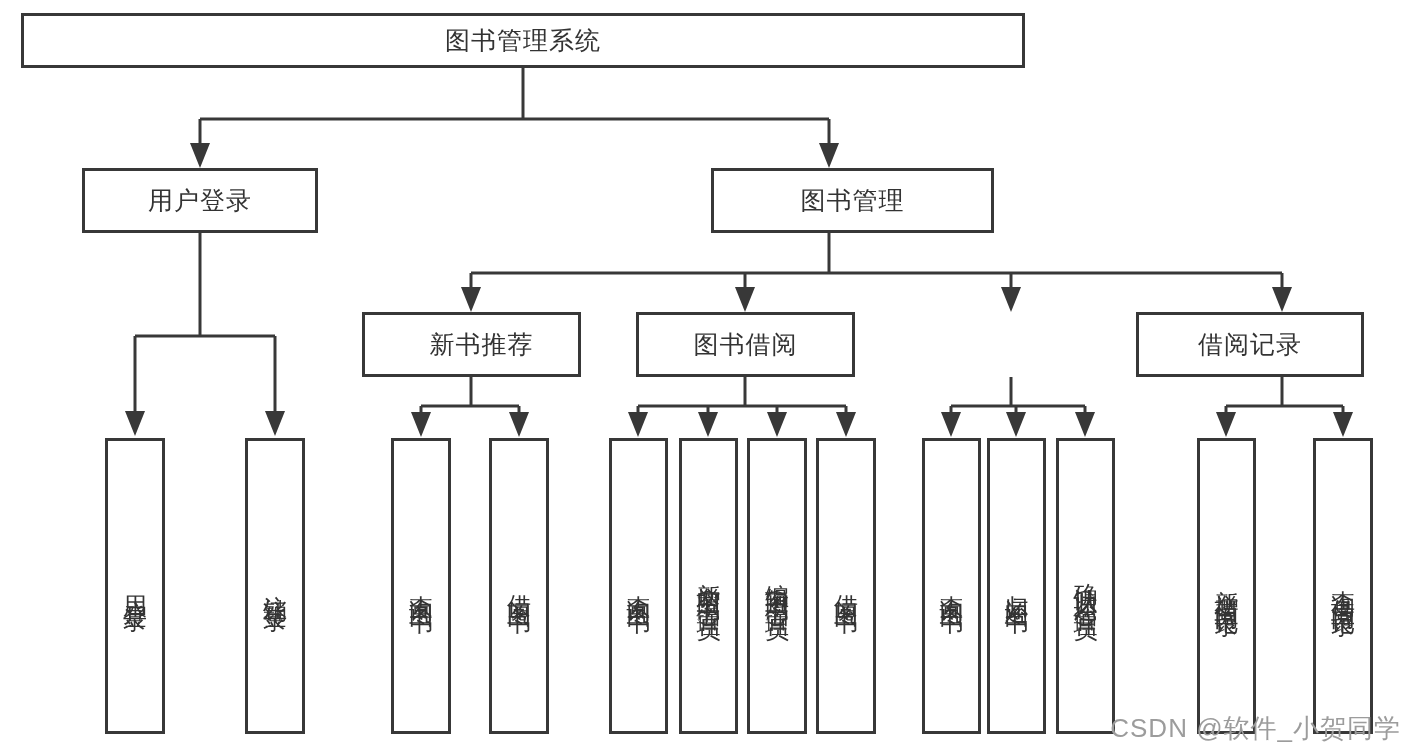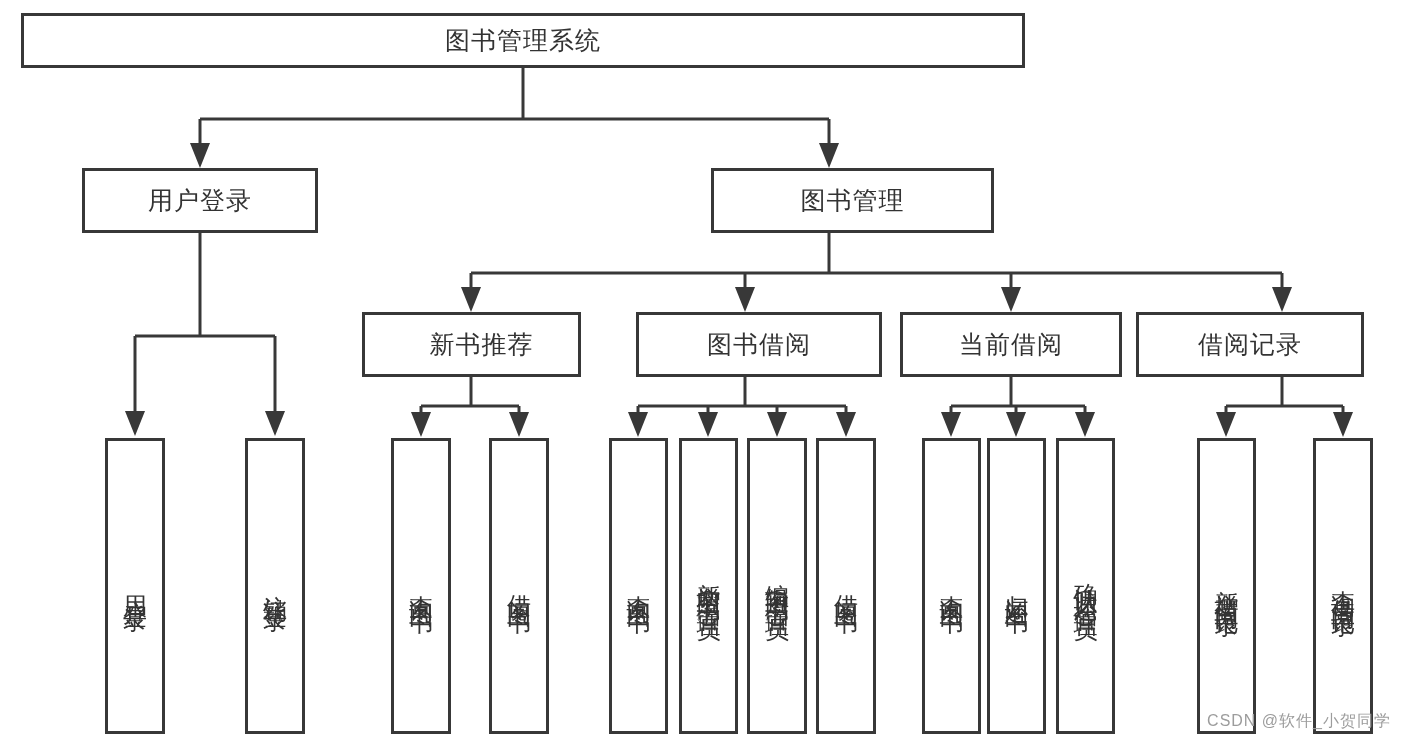--- a/index.html
+++ b/index.html
@@ -29,22 +29,22 @@
   }
   .hnode{font-size:25px;letter-spacing:1px;}
   .vnode{
     writing-mode:vertical-rl;
     text-orientation:mixed;
     font-size:24px;letter-spacing:5px;
     line-height:1;
   }
   .watermark{
     position:absolute;
-    right:14px;top:711px;
-    font-size:16px;letter-spacing:1px;
+    right:4px;top:711px;
+    font-size:26px;letter-spacing:1px;
     color:var(--watermark-color);
     z-index:5;
   }
 </style>
 </head>
 <body>
 
 <div class="stage">
 
   <svg class="connectors" width="1405" height="747" viewBox="0 0 1405 747">
@@ -108,22 +108,21 @@
     <path class="c-line" d="M1343 406 V414"></path>
     <polygon class="c-arrow" points="1333,412 1353,412 1343,437"></polygon>
   </svg>
 
   <div class="node hnode" style="left:21px;top:13px;width:1004px;height:55px;">图书管理系统</div>
 
   <div class="node hnode" style="left:82px;top:168px;width:236px;height:65px;">用户登录</div>
   <div class="node hnode" style="left:711px;top:168px;width:283px;height:65px;">图书管理</div>
 
   <div class="node hnode" style="left:362px;top:312px;width:219px;height:65px;padding-left:20px;">新书推荐</div>
-  <div class="node hnode" style="left:636px;top:312px;width:246px;height:65px;">图书借阅</div>
-  <div class="node hnode" style="left:900px;top:312px;width:222px;height:65px;">当前借阅</div>
+  <div class="node hnode" style="left:636px;top:312px;width:219px;height:65px;">图书借阅</div>
   <div class="node hnode" style="left:1136px;top:312px;width:228px;height:65px;">借阅记录</div>
 
   <div class="node vnode" style="left:105px;top:438px;width:60px;height:296px;">用户登录</div>
   <div class="node vnode" style="left:245px;top:438px;width:60px;height:296px;">注销登录</div>
 
   <div class="node vnode" style="left:391px;top:438px;width:60px;height:296px;">查询图书</div>
   <div class="node vnode" style="left:489px;top:438px;width:60px;height:296px;">借阅图书</div>
 
   <div class="node vnode" style="left:609px;top:438px;width:59px;height:296px;">查询图书</div>
   <div class="node vnode" style="left:679px;top:438px;width:59px;height:296px;">新增图书（管理员）</div>

